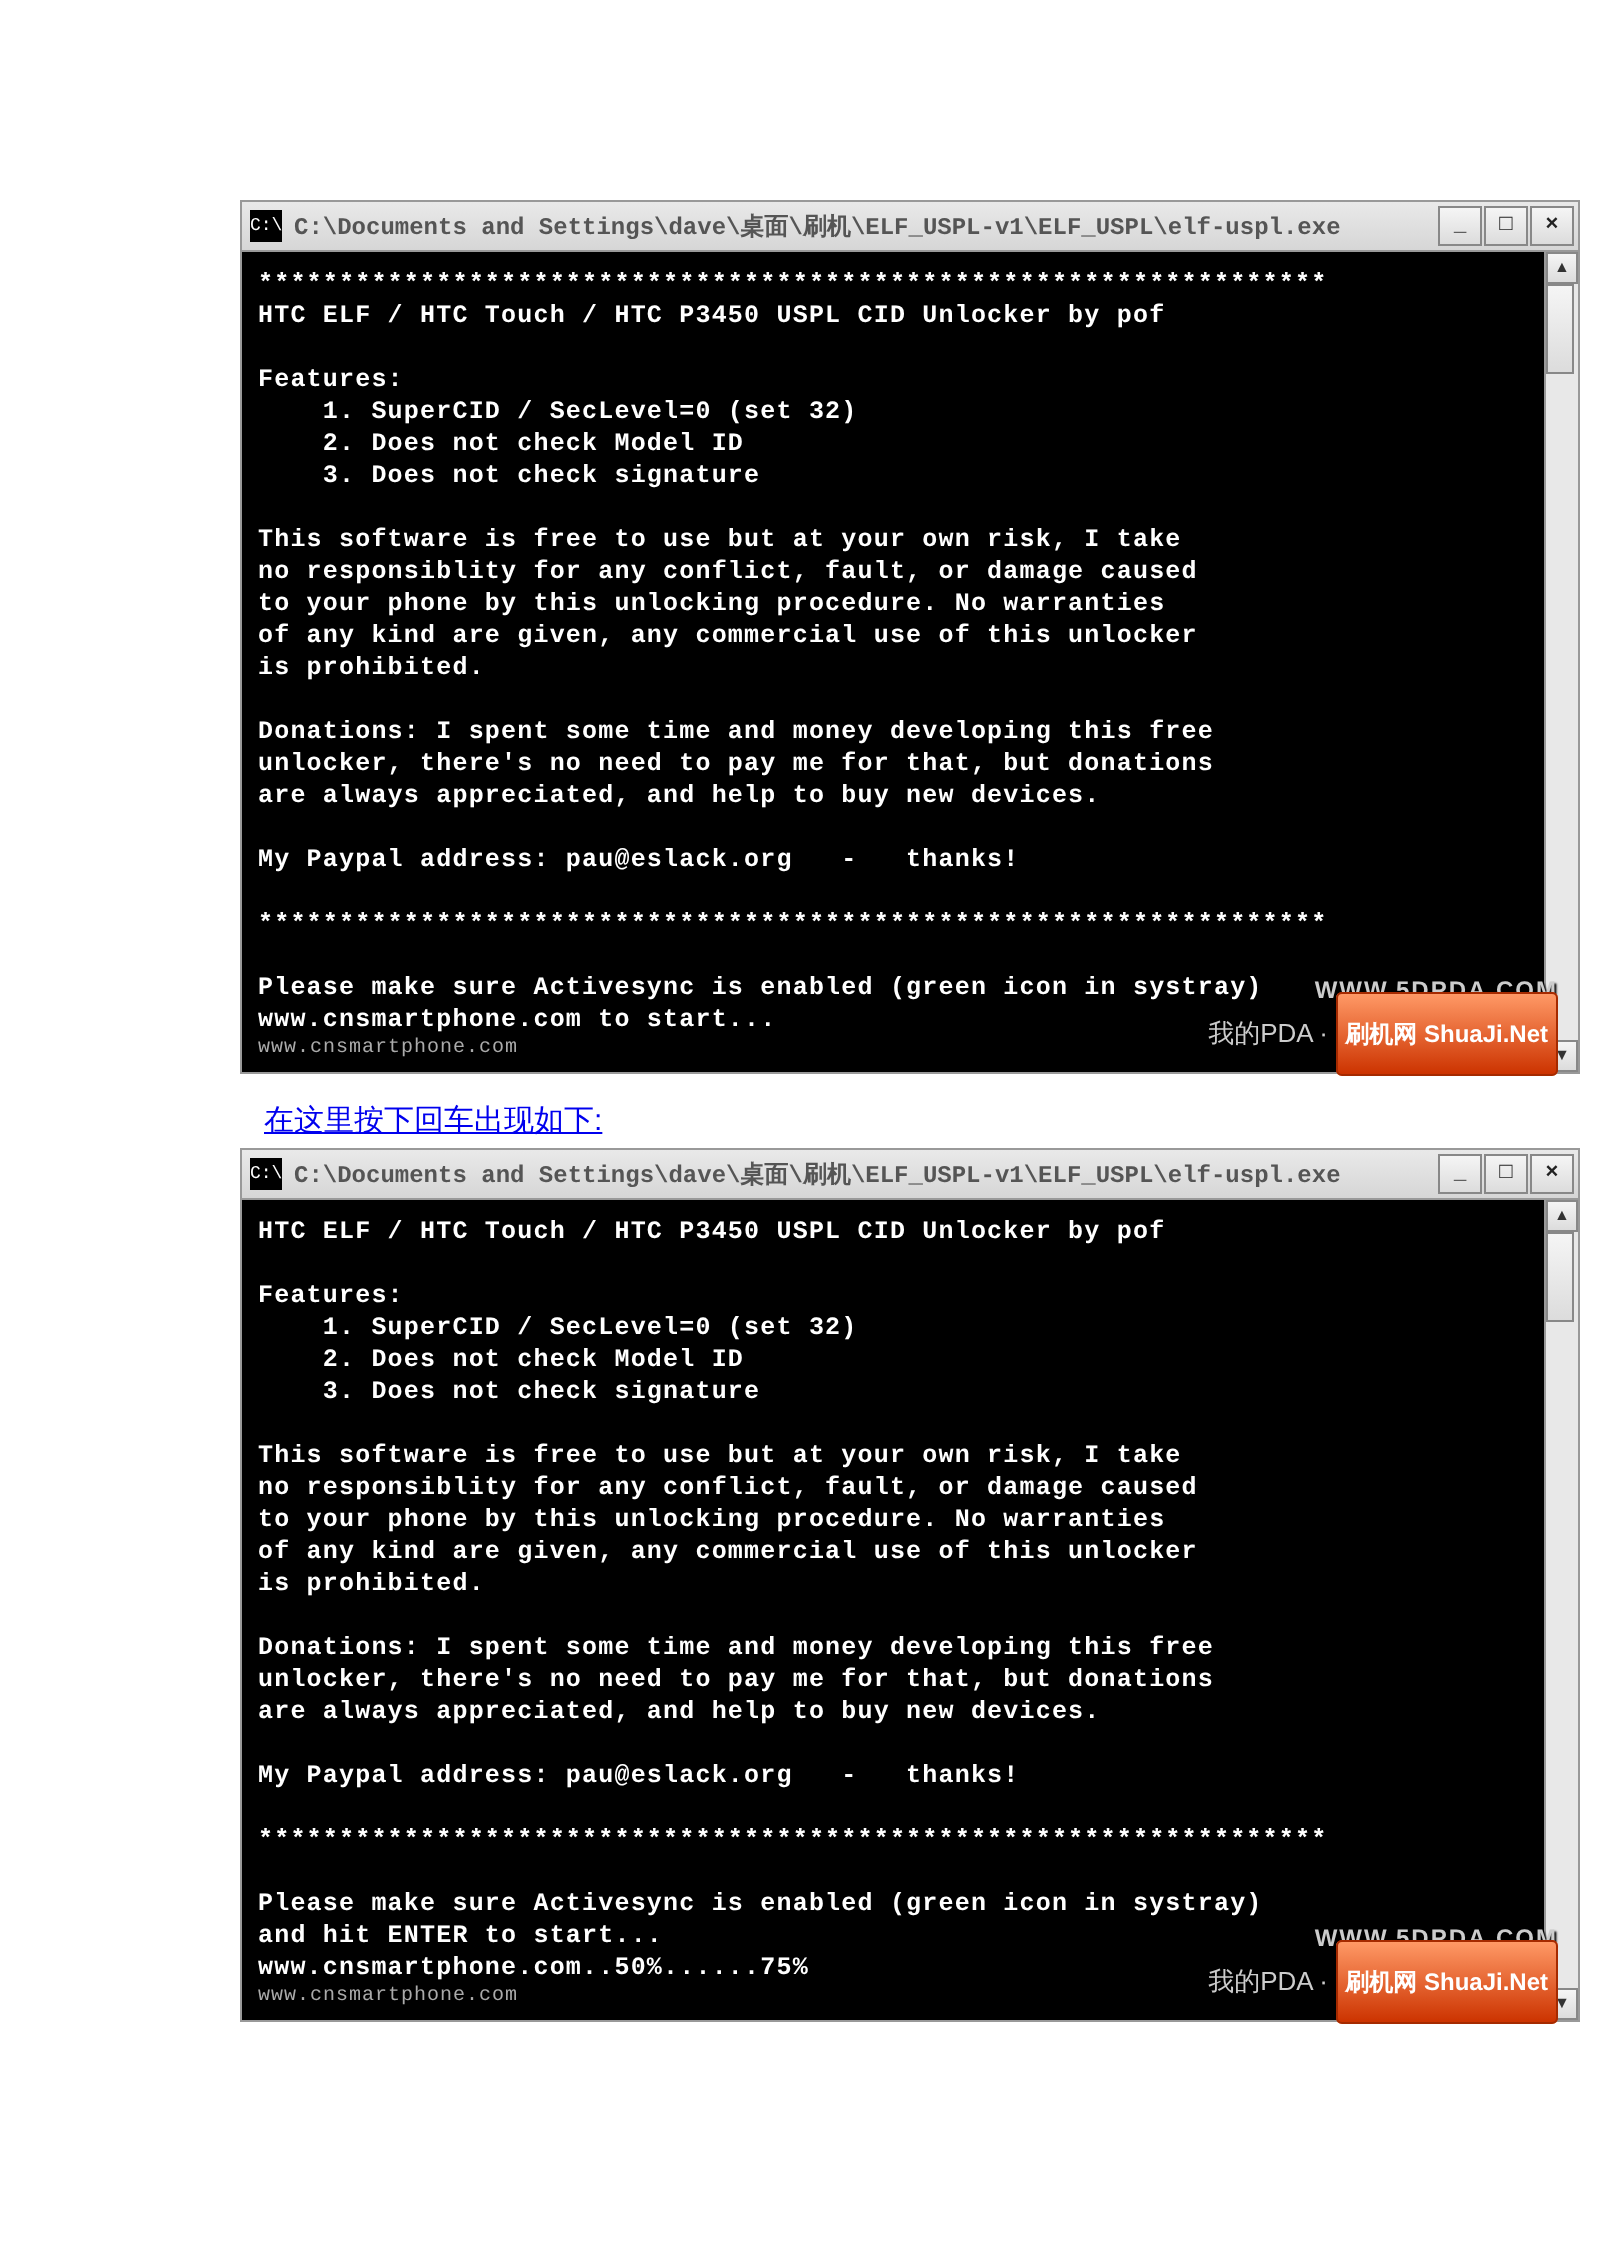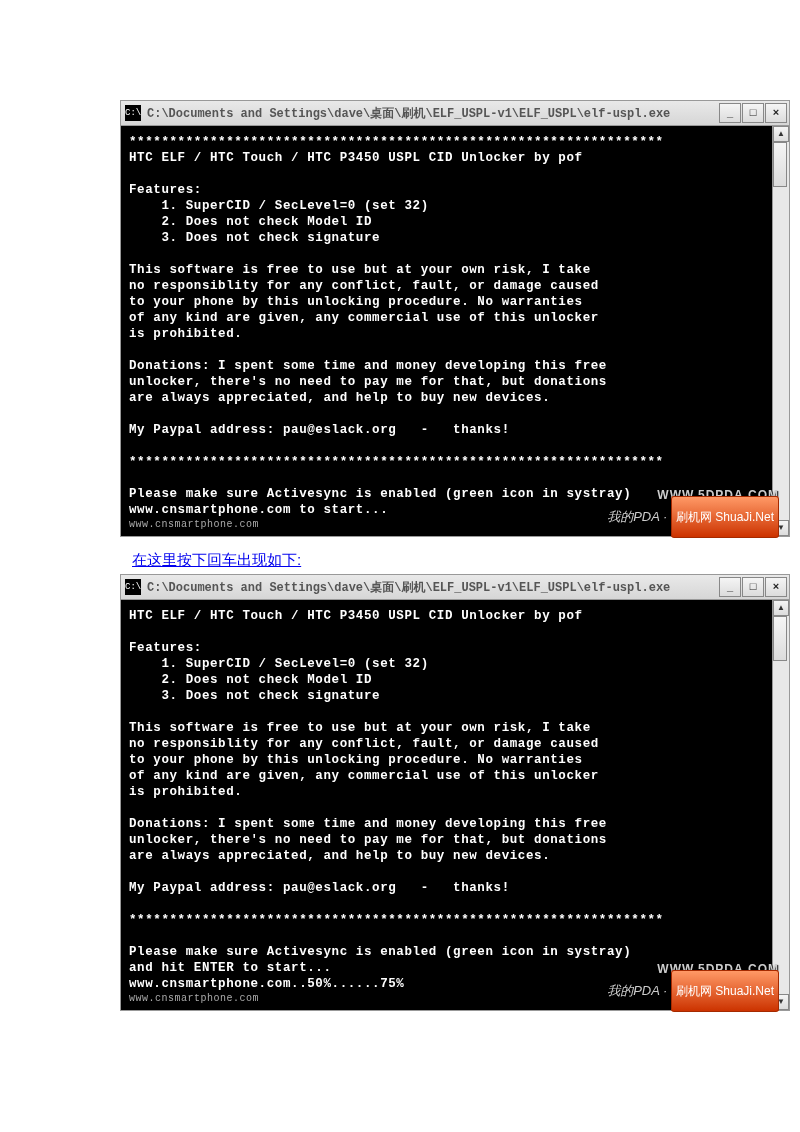--- a/index.html
+++ b/index.html
@@ -130,29 +130,28 @@
   }
   .watermark2 {
     position: absolute;
     right: 10px;
     font-family: 'Microsoft YaHei', Arial, sans-serif;
     font-size: 13px;
     pointer-events: none;
   }
   .watermark2 .cn {
     color: #ccc;
-    font-style: italic;
   }
   .watermark2 .shuaji {
     background: linear-gradient(#ff9966, #cc3300);
     color: #fff;
     border: 1px solid #a52a00;
     border-radius: 3px;
     padding: 13px 4px;
-    font-weight: normal;
+    font-weight: bold;
     font-size: 12px;
   }
   .watermark3 {
     position: absolute;
     left: 8px;
     color: #aaa;
     font-size: 10px;
     font-family: Liberation Mono, monospace;
     letter-spacing: 0.5px;
     pointer-events: none;

